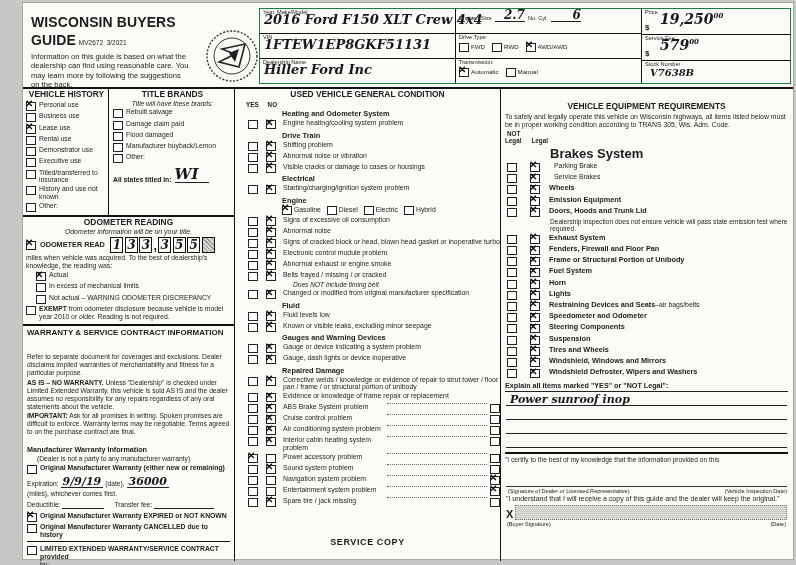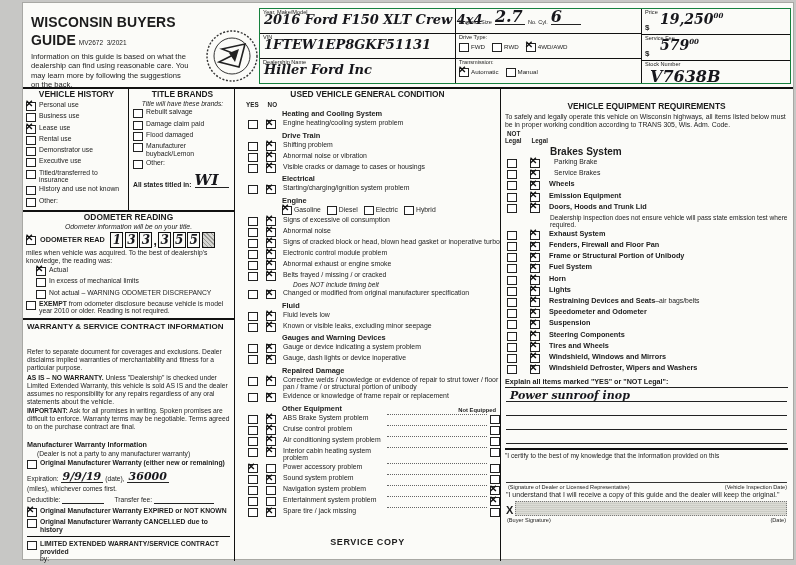--- a/index.html
+++ b/index.html
@@ -23,34 +23,34 @@
   .hcolB{width:185px;border-right:1.6px solid #111}
   .hcolC{flex:1}
   .hcell{flex:1;border-bottom:1.4px solid #111;padding:1px 3px 0 3px;position:relative;box-sizing:border-box;overflow:visible}
   .hcol .hcell:last-child{border-bottom:none}
   .flab{font-size:5.6px;color:#222;display:block;line-height:1.05}
   .flab.inl{display:inline}
   .hvalA{font-size:13px;white-space:nowrap;position:absolute;left:4px;top:3px;z-index:3}
   .optrow{display:flex;gap:7px;font-size:6.2px;margin-top:1px;align-items:center}
   .hopt{display:inline-flex;align-items:center;gap:2px}
   .engline{font-size:6.2px;display:flex;align-items:flex-end;gap:3px}
-  .engval{font-size:16px;border-bottom:1px solid #222;min-width:30px;text-align:left;line-height:.9}
+  .engval{font-size:12px;border-bottom:1px solid #222;min-width:30px;text-align:right;line-height:.9}
   .dollar{font-size:8px;font-weight:bold}
   .moneyval{font-size:14px;position:absolute;left:18px;top:2px;white-space:nowrap}
   .moneyval sup{font-size:7px}
-  .stockval{font-size:16px;position:absolute;left:8px;top:6px;white-space:nowrap}
+  .stockval{font-size:10px;position:absolute;left:8px;top:6px;white-space:nowrap}
   
   .cols{display:flex;border-top:2px solid #111;height:472px}
   .colL{width:212px;border-right:1.6px solid #111;box-sizing:border-box}
   .colM{width:266px;border-right:1.6px solid #111;box-sizing:border-box;position:relative;padding-top:1px}
   .colR{flex:1;box-sizing:border-box;padding:13px 5px 0 4px}
   .sec-title{font-weight:bold;font-size:8.4px;text-align:center;line-height:1.15}
   
   .vhtb{display:flex;border-bottom:2px solid #111}
-  .vh{width:106px;border-right:1.2px solid #111;padding:1px 1px 2px 3px;box-sizing:border-box}
+  .vh{width:86px;border-right:1.2px solid #111;padding:1px 1px 2px 3px;box-sizing:border-box}
   .tb{flex:1;padding:1px 2px 2px 4px;position:relative}
   .ckrow{display:flex;align-items:flex-start;margin:1.3px 0;font-size:6.8px;line-height:1.12}
   .ckrow .lbl{margin-left:3px}
   .tb .subtitle{font-style:italic;font-size:6.6px;text-align:center;line-height:1.1}
   .states{margin-top:4px;font-size:6.8px;font-weight:bold;display:flex;align-items:flex-end;gap:3px}
   .stateshand{font-size:15px;border-bottom:1px solid #222;min-width:34px;line-height:.95}
   .odo{border-bottom:2px solid #111;padding:1px 3px 2px 3px}
   .odo .subtitle{font-style:italic;font-size:6.9px;text-align:center}
   .odoline{display:flex;align-items:center;margin-top:2px;gap:2px}
   .odoline .rl{font-weight:bold;font-size:7.3px;margin:0 2px 0 2px}
@@ -88,21 +88,21 @@
   .eqhdr{font-weight:bold;font-size:6.3px;line-height:1.1;margin-top:2px}
   .eqhdr .l2 span{display:inline-block}
   .eqhdr .l2 .a{margin-left:0}.eqhdr .l2 .b{margin-left:10px}
   .eqrow{display:flex;align-items:flex-start;font-size:7.1px;line-height:1.1;margin:1.2px 0}
   .eqrow .cb:first-child{margin-left:2px}
   .eqrow .cb:nth-child(2){margin-left:13px}
   .elbl{margin-left:9px;flex:1}
   .elbl.b{font-weight:bold;font-size:7.3px}
   .elbl.ind{padding-left:5px;font-size:6.9px}
   .sfx{font-weight:normal;font-size:6.8px}
-  .eqghdr{font-weight:bold;font-size:10px;margin-left:45px;margin-top:1px}
+  .eqghdr{font-weight:bold;font-size:13px;margin-left:45px;margin-top:1px}
   .eqnote{font-size:6.6px;margin-left:45px;line-height:1.12}
   .explbl{font-weight:bold;font-size:7.2px;margin-top:3px;border-bottom:1px solid #222;padding-bottom:1px}
   .exline{border-bottom:1px solid #222;height:11px;margin:2px 1px 0 1px;position:relative}
   .exhand{position:absolute;left:4px;bottom:-1px;font-size:11px;white-space:nowrap}
   .thick{border-top:2.2px solid #111;margin:4px 0 2px 0}
   .certify{font-size:6.6px;line-height:1.2}
   .sigrule{height:22px;border-bottom:1px solid #333;margin:0 1px}
   .siglbls{display:flex;justify-content:space-between;font-size:5.6px;margin:1px 1px 0 3px}
   .understand{font-size:7px;line-height:1.15;margin:1px 0 2px 1px}
   .xstrip{display:flex;align-items:flex-end;gap:2px;margin:1px 1px 0 1px}
@@ -382,21 +382,21 @@
       </div>
     </div>
 
     <div class="colM">
       <div class="sec-title">USED VEHICLE GENERAL CONDITION</div>
       <div class="yn">
         <span class="y">YES</span>
         <span class="n">NO</span>
       </div>
       <div id="cond-groups">
-          <div class="cgname">Heating and Cooling System</div>
+          <div class="cgname">Heating and Odometer System</div>
           <div class="crow">
             <span class="cb"></span>
             <span class="cb ck"></span>
             <span class="clbl">Engine heating/cooling system problem</span>
           </div>
           <div class="cgname">Drive Train</div>
           <div class="crow">
             <span class="cb"></span>
             <span class="cb ck"></span>
             <span class="clbl">Shifting problem</span>
@@ -498,24 +498,20 @@
           <div class="crow">
             <span class="cb"></span>
             <span class="cb ck"></span>
             <span class="clbl">Corrective welds / knowledge or evidence of repair to strut tower / floor pan / frame / or structural portion of unibody</span>
           </div>
           <div class="crow">
             <span class="cb"></span>
             <span class="cb ck"></span>
             <span class="clbl">Evidence or knowledge of frame repair or replacement</span>
           </div>
-          <div class="cghead">
-            <span class="cgname">Other Equipment</span>
-            <span class="ne">Not Equipped</span>
-          </div>
           <div class="crow">
             <span class="cb"></span>
             <span class="cb ck"></span>
             <span class="clbl">ABS Brake System problem</span>
             <span class="leader"></span>
             <span class="cb"></span>
           </div>
           <div class="crow">
             <span class="cb"></span>
             <span class="cb ck"></span>
@@ -647,26 +643,26 @@
             <span class="elbl b">Restraining Devices and Seats<span class="sfx">–air bags/belts</span></span>
           </div>
           <div class="eqrow">
             <span class="cb"></span>
             <span class="cb ck"></span>
             <span class="elbl b">Speedometer and Odometer</span>
           </div>
           <div class="eqrow">
             <span class="cb"></span>
             <span class="cb ck"></span>
+            <span class="elbl b">Steering Components</span>
+          </div>
+          <div class="eqrow">
+            <span class="cb"></span>
+            <span class="cb ck"></span>
             <span class="elbl b">Suspension</span>
-          </div>
-          <div class="eqrow">
-            <span class="cb"></span>
-            <span class="cb ck"></span>
-            <span class="elbl b">Steering Components</span>
           </div>
           <div class="eqrow">
             <span class="cb"></span>
             <span class="cb ck"></span>
             <span class="elbl b">Tires and Wheels</span>
           </div>
           <div class="eqrow">
             <span class="cb"></span>
             <span class="cb ck"></span>
             <span class="elbl b">Windshield, Windows and Mirrors</span>

